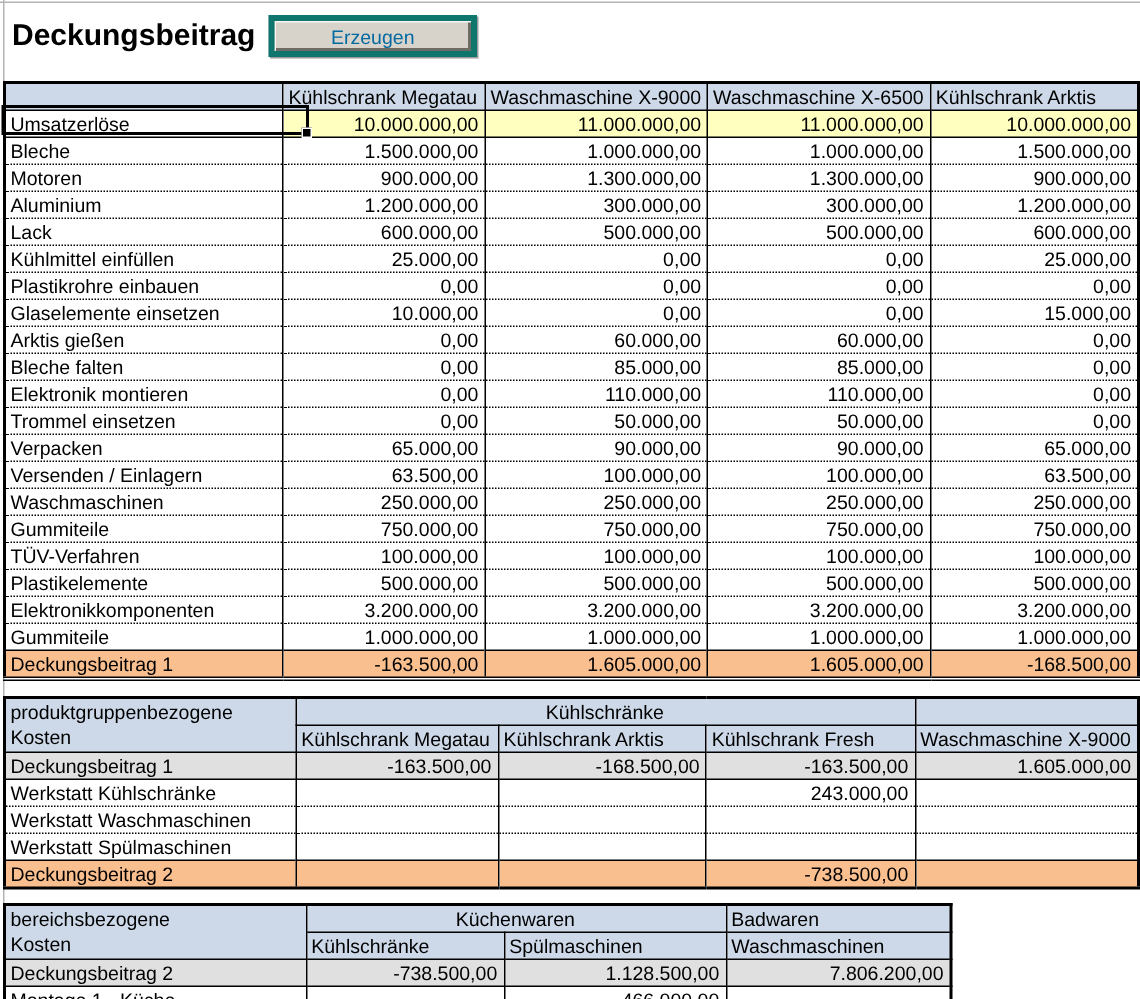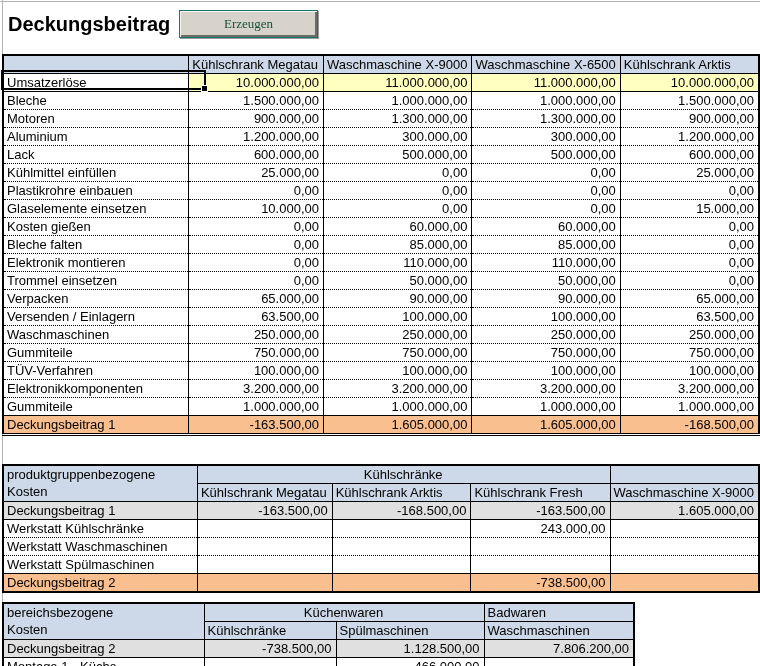--- a/index.html
+++ b/index.html
@@ -13,23 +13,23 @@
     position:relative;width:760px;height:666px;overflow:hidden;background:#fff;
     font-family:"Liberation Sans","DejaVu Sans",sans-serif;font-size:13px;color:#000;
   }
   
   #sheet-edge-left{position:absolute;left:2px;top:0;width:1px;height:666px;background:#b3b3b3;}
   #sheet-edge-top{position:absolute;left:0;top:1px;width:760px;height:1px;background:#b3b3b3;}
 
   #sheet-title{position:absolute;left:8px;top:13px;font-size:20px;font-weight:bold;}
   #erzeugen-btn{
     position:absolute;left:179px;top:10px;width:139px;height:28px;
-    background:#d7d3cb;border:1px solid #0f766e;
+    background:#d7d3cb;border:4px solid #0f766e;
     box-shadow:inset 1px 1px 0 #f7f6f2, inset -2px -2px 0 #6f6c66, 1px 1px 0 #9a9a9a;
-    font-family:Liberation Serif, serif;font-size:13px;color:#14532d;cursor:pointer;padding:0;
+    font-family:Liberation Sans, sans-serif;font-size:13px;color:#0369a1;cursor:pointer;padding:0;
   }
 
   .tbl-wrap{position:absolute;left:2px;}
   #t1-wrap{top:54px;}
   #t2-wrap{top:464px;}
   #t3-wrap{top:602px;}
 
   table{border-collapse:collapse;table-layout:fixed;border:2px solid #000;}
   th,td{
     height:17px;line-height:16px;padding:0 4px 0 3px;margin:0;
@@ -139,21 +139,21 @@
             <td class="num">0,00</td>
           </tr>
           <tr class="cost">
             <td>Glaselemente einsetzen</td>
             <td class="num">10.000,00</td>
             <td class="num">0,00</td>
             <td class="num">0,00</td>
             <td class="num">15.000,00</td>
           </tr>
           <tr class="cost">
-            <td>Kosten gießen</td>
+            <td>Arktis gießen</td>
             <td class="num">0,00</td>
             <td class="num">60.000,00</td>
             <td class="num">60.000,00</td>
             <td class="num">0,00</td>
           </tr>
           <tr class="cost">
             <td>Bleche falten</td>
             <td class="num">0,00</td>
             <td class="num">85.000,00</td>
             <td class="num">85.000,00</td>
@@ -200,20 +200,27 @@
             <td class="num">750.000,00</td>
             <td class="num">750.000,00</td>
             <td class="num">750.000,00</td>
           </tr>
           <tr class="cost">
             <td>TÜV-Verfahren</td>
             <td class="num">100.000,00</td>
             <td class="num">100.000,00</td>
             <td class="num">100.000,00</td>
             <td class="num">100.000,00</td>
+          </tr>
+          <tr class="cost">
+            <td>Plastikelemente</td>
+            <td class="num">500.000,00</td>
+            <td class="num">500.000,00</td>
+            <td class="num">500.000,00</td>
+            <td class="num">500.000,00</td>
           </tr>
           <tr class="cost">
             <td>Elektronikkomponenten</td>
             <td class="num">3.200.000,00</td>
             <td class="num">3.200.000,00</td>
             <td class="num">3.200.000,00</td>
             <td class="num">3.200.000,00</td>
           </tr>
           <tr class="cost">
             <td>Gummiteile</td>

